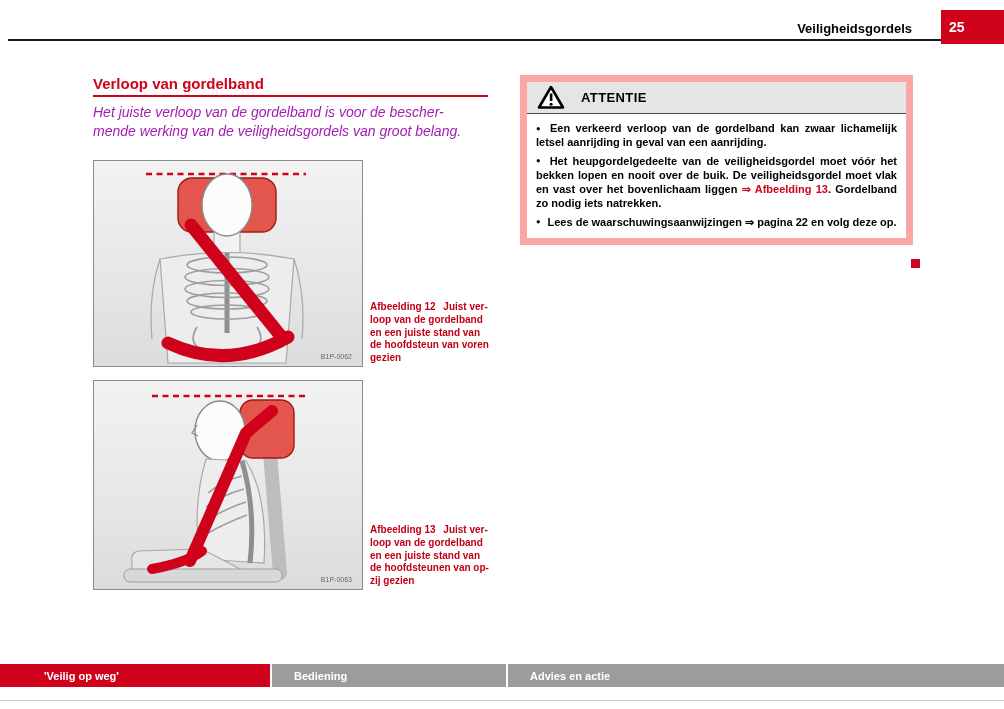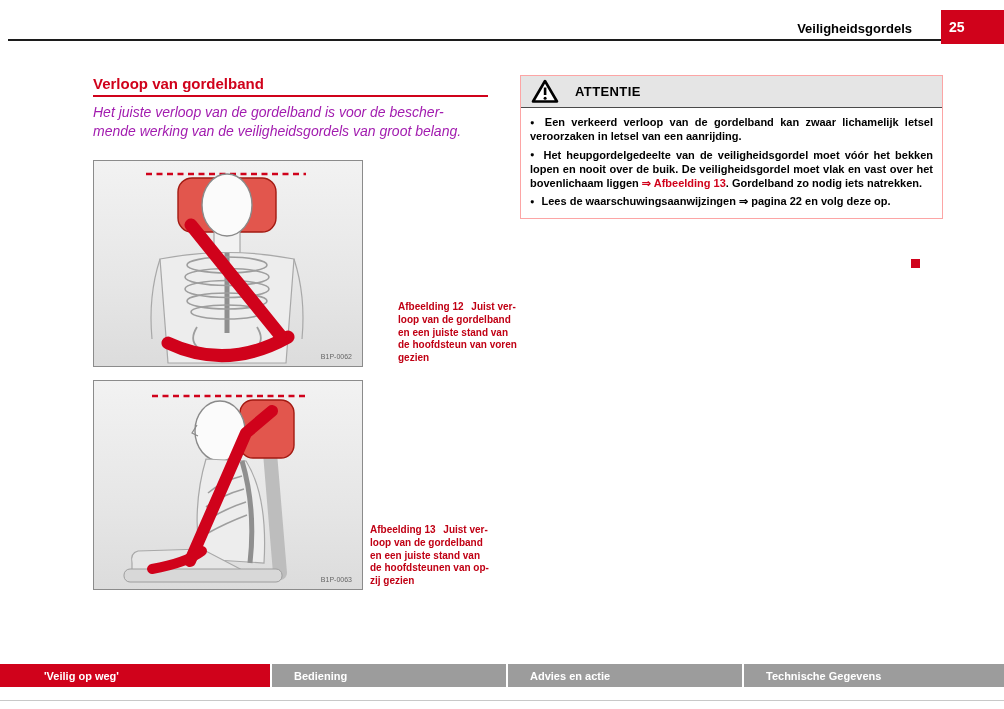--- a/index.html
+++ b/index.html
@@ -23,25 +23,25 @@
   .intro { position:absolute; left:93px; top:103px; width:402px; font-style:italic; font-size:14px; line-height:1.38; color:#a21caf; }
 
   .figure { position:absolute; left:93px; width:270px; border:1px solid #8b8b8b;
             background:linear-gradient(180deg,#f2f2f2 0%,#e6e6e6 60%,#dcdcdc 100%); }
   .fig1 { top:160px; height:207px; }
   .fig2 { top:380px; height:210px; }
   .figure svg { display:block; width:100%; height:100%; }
 
   .cap { position:absolute; left:370px; width:130px; color:#c00014; font-weight:bold;
          font-size:10px; line-height:12.8px; }
-  .cap1 { top:301px;margin-left:28px; }
+  .cap1 { top:301px; }
   .cap2 { top:524px; }
 
   
-  .warning { position:absolute; left:520px; top:75px; width:423px; border:1px solid #fca5a5; background:#fff; }
+  .warning { position:absolute; left:520px; top:75px; width:393px; border:7px solid #fca5a5; background:#fff; }
   .warning-header { height:32px; background:#e5e5e5; border-bottom:1px solid #4a4a4a;
                     display:flex; align-items:center; padding:0 10px; }
   .warning-title { margin-left:16px; font-size:13px; font-weight:bold; letter-spacing:.4px; }
   .warning-body { padding:7px 9px 9px; }
   .bullet { margin:0 0 4px; font-size:11px; font-weight:bold; line-height:1.3; text-align:justify; color:#000; }
   .bullet:last-child { margin-bottom:0; }
   .bullet .dot { font-size:7.5px; position:relative; top:-1.5px; margin-right:7px; }
   .bullet .xref { color:var(--accent); cursor:pointer; }
   .end-marker { position:absolute; left:911px; top:259px; width:9px; height:9px; background:var(--accent); }
 
@@ -114,34 +114,31 @@
 <div class="warning">
   <div class="warning-header">
     <svg width="28" height="25" viewBox="0 0 28 25">
       <path d="M14 2 L26 22.5 L2 22.5 Z" fill="#fff" stroke="#000" stroke-width="2.6" stroke-linejoin="round"></path>
       <rect x="12.8" y="8.5" width="2.6" height="7.5" fill="#000"></rect>
       <circle cx="14.1" cy="19.2" r="1.5" fill="#000"></circle>
     </svg>
     <span class="warning-title">ATTENTIE</span>
   </div>
   <div class="warning-body">
-      <p class="bullet"><span class="dot">●</span><span>Een verkeerd verloop van de gordelband kan zwaar lichamelijk letsel veroorzaken in letsel van een aanrijding.</span></p>
+      <p class="bullet"><span class="dot">●</span><span>Een verkeerd verloop van de gordelband kan zwaar lichamelijk letsel aanrijding in geval van een aanrijding.</span></p>
       <p class="bullet"><span class="dot">●</span><span>Het heupgordelgedeelte van de veiligheidsgordel moet vóór het bekken lopen en nooit over de buik. De veiligheidsgordel moet vlak en vast over het bovenlichaam liggen </span><span class="xref">⇒ Afbeelding 13</span><span>. Gordelband zo nodig iets natrekken.</span></p>
       <p class="bullet"><span class="dot">●</span><span>Lees de waarschuwingsaanwijzingen ⇒ pagina 22 en volg deze op.</span></p>
     </div>
 </div>
 <div class="end-marker"></div>
 
 <div class="footer">
     <div class="ftab active">
       <span>'Veilig op weg'</span>
     </div>
     <div class="ftab">
       <span>Bediening</span>
     </div>
     <div class="ftab">
       <span>Advies en actie</span>
     </div>
-    <div class="ftab">
-      <span>Technische Gegevens</span>
-    </div>
   </div>
 <div class="bottom-rule"></div>
 
 </body></html>

